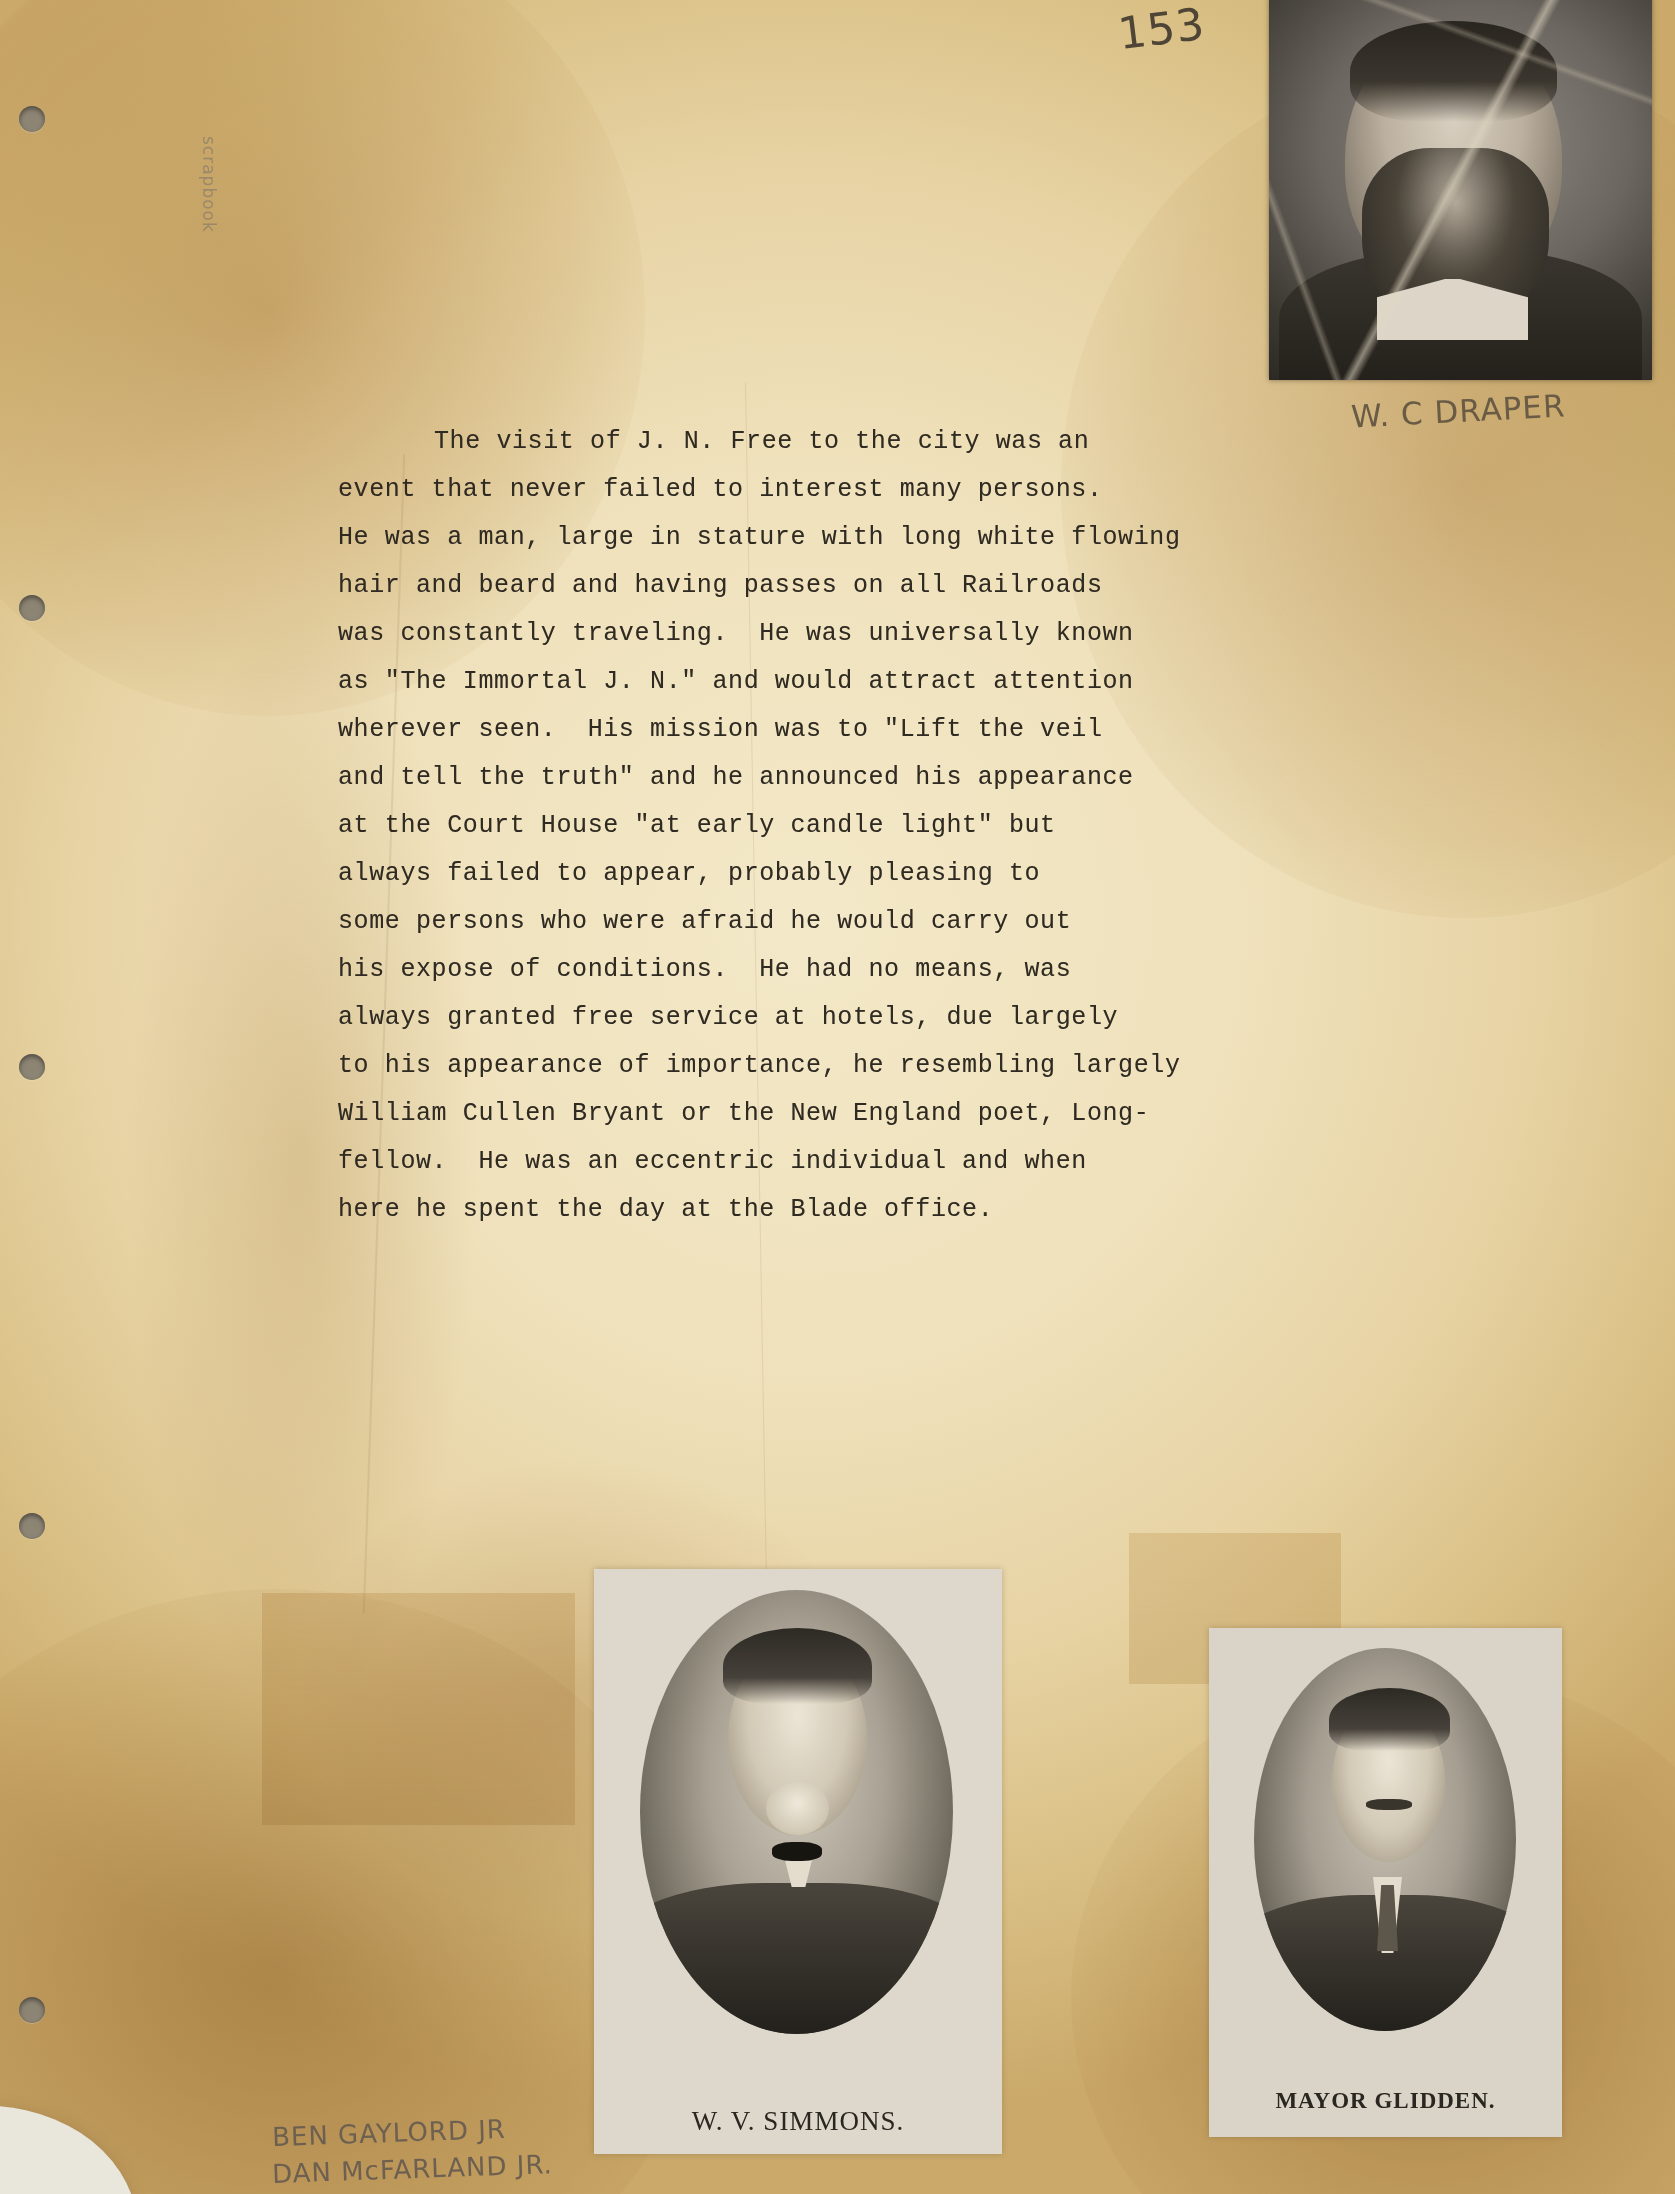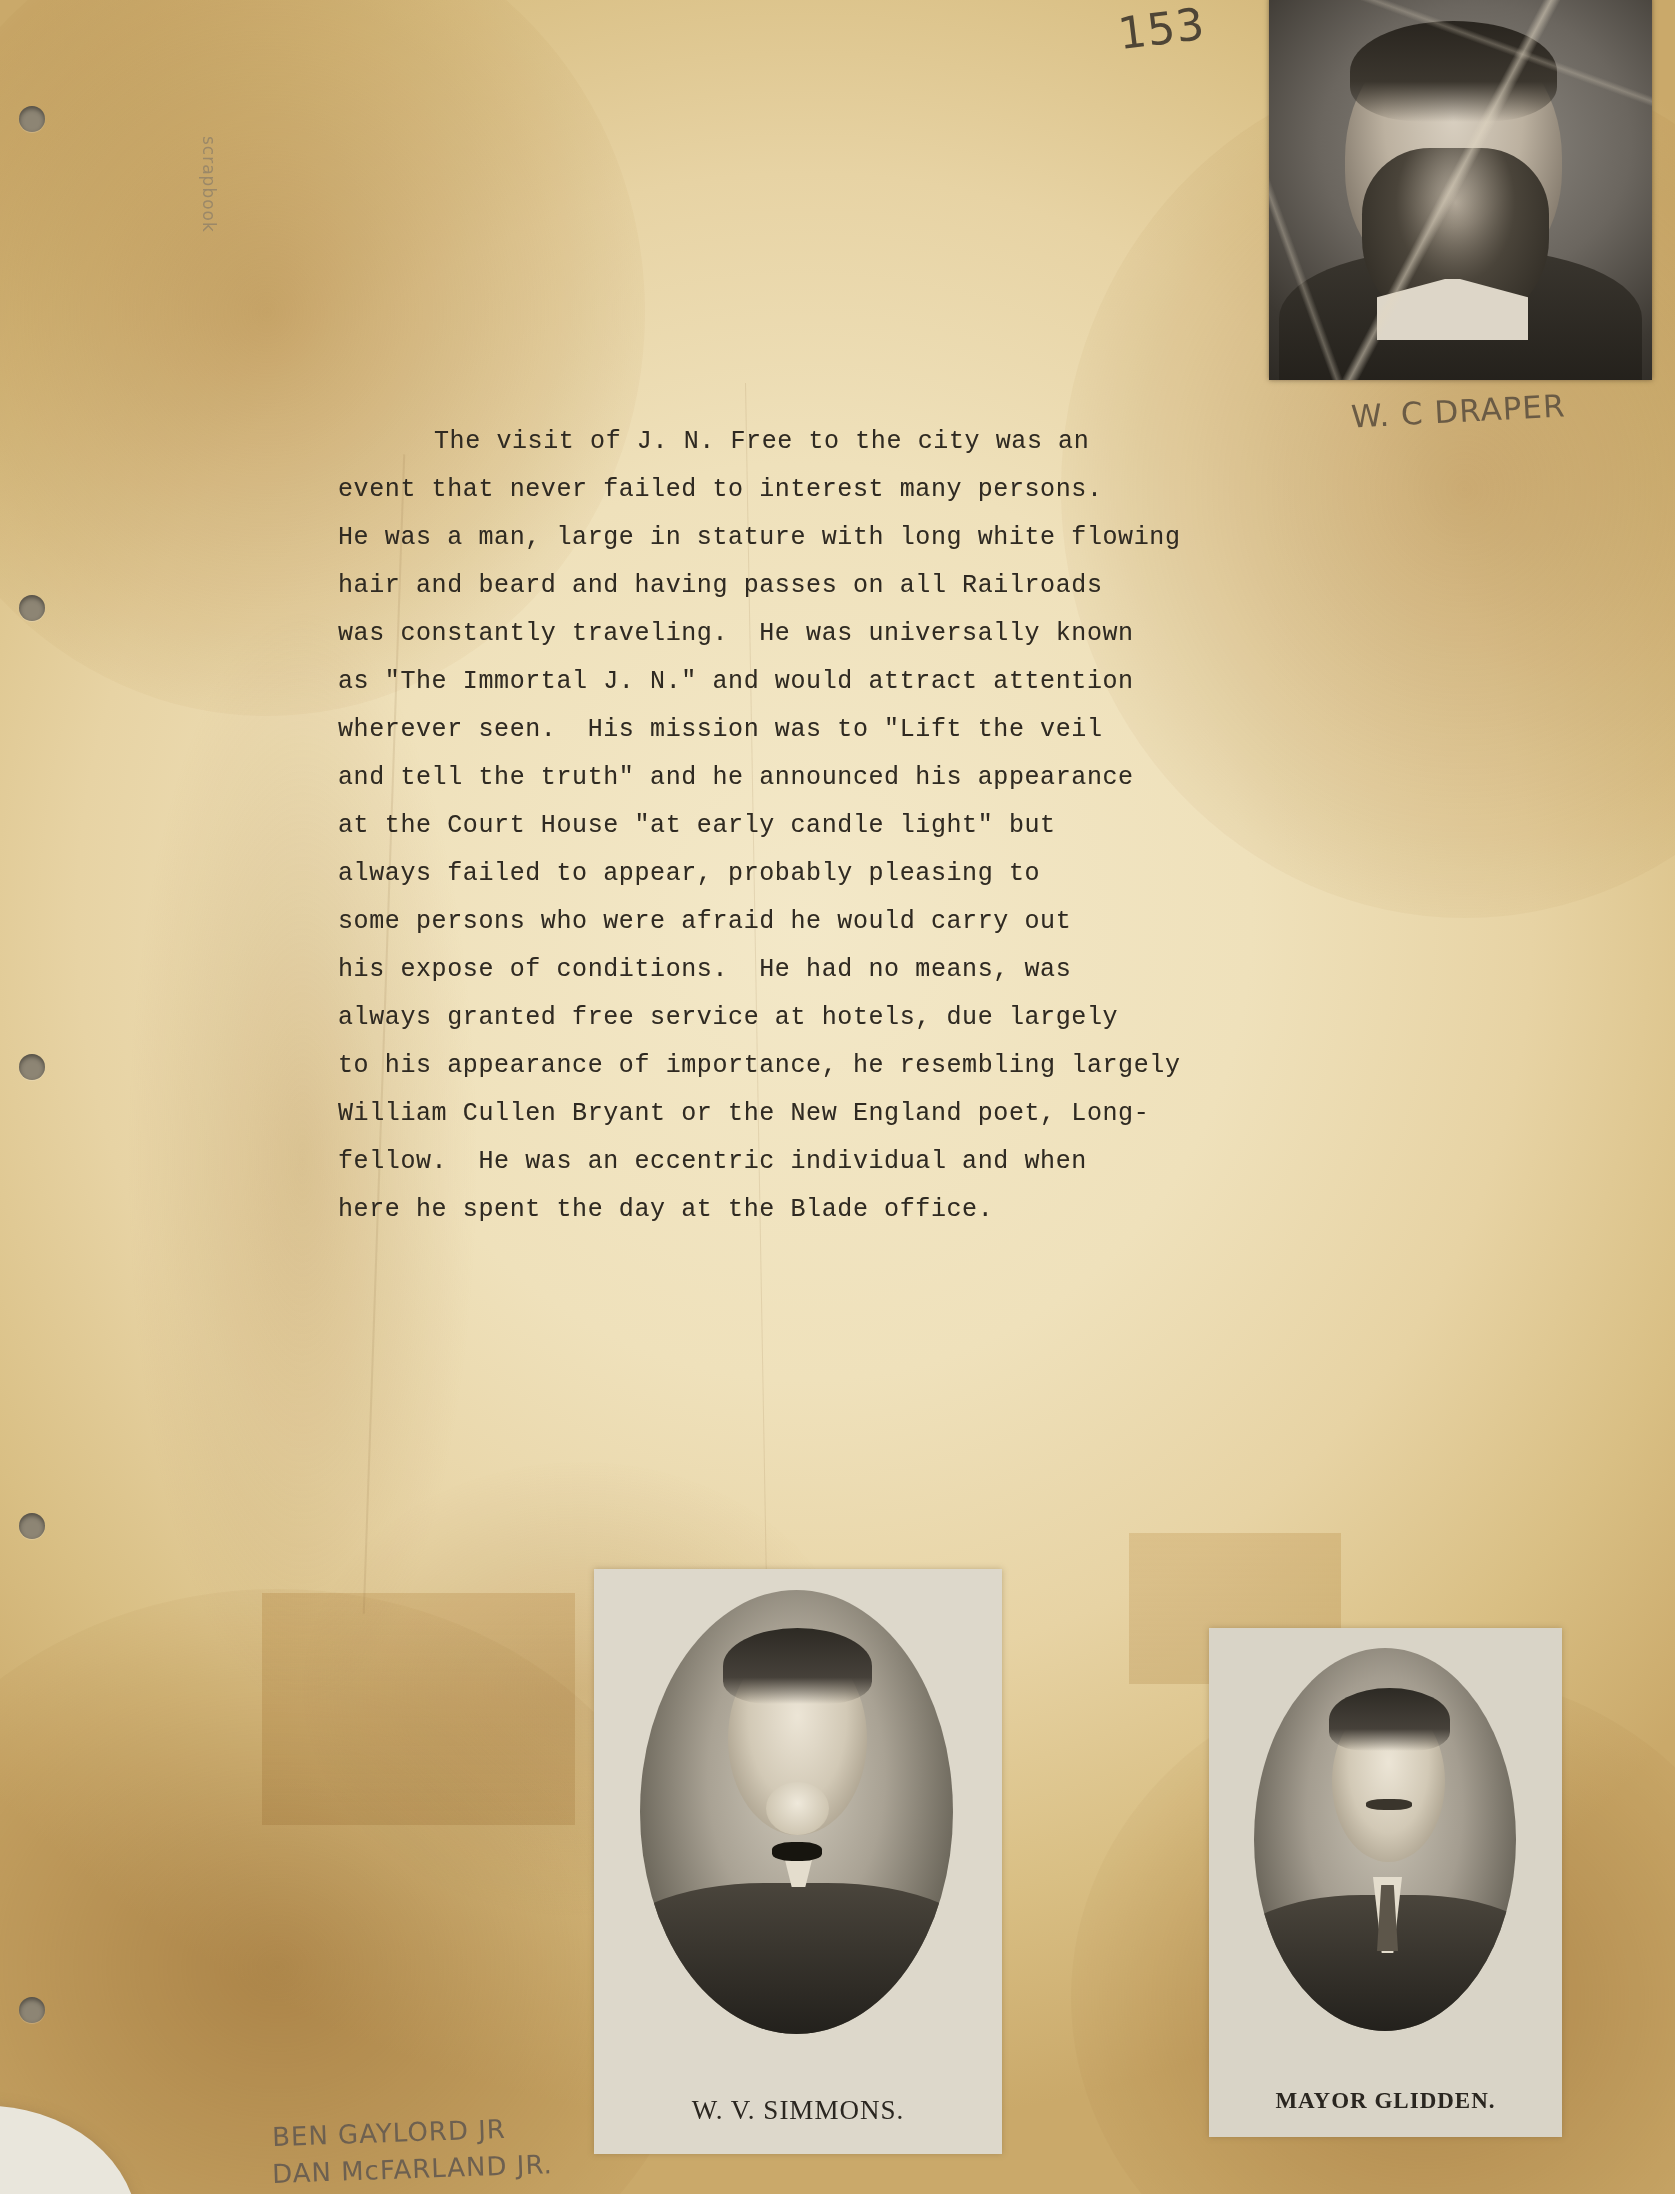--- a/index.html
+++ b/index.html
@@ -223,21 +223,21 @@
     background: #e4ddcd;
   }
   .caption {
     position: absolute;
     width: 100%;
     text-align: center;
     font-family: "Liberation Serif", serif;
     color: #2a2620;
     letter-spacing: 1px;
   }
-  .cap-simmons { bottom: 28px; font-size: 27px; }
+  .cap-simmons { bottom: 17px; font-size: 27px; }
   .cap-glidden { bottom: 23px; font-size: 23px; font-weight: bold; text-align: center; }
 
   .fiber {
     position: absolute;
     pointer-events: none;
     background: rgba(150,118,72,0.16);
   }
   .tape {
     position: absolute;
     background: linear-gradient(180deg, rgba(215,185,130,0.35), rgba(195,162,105,0.25));

